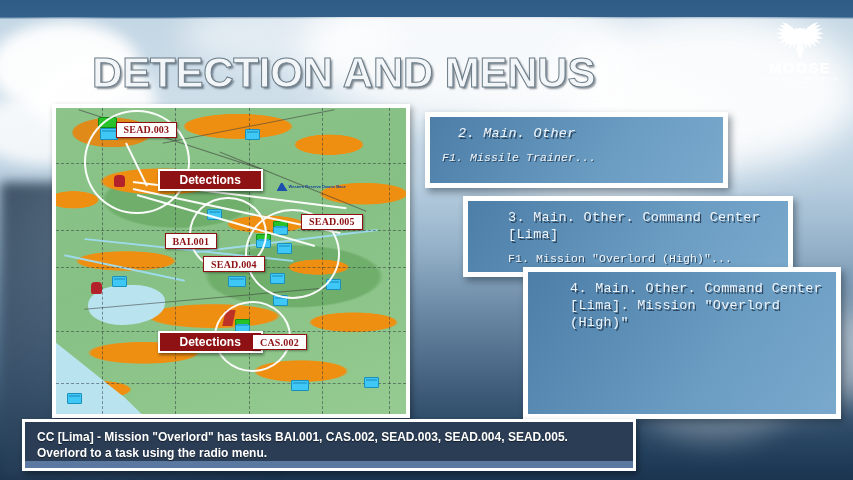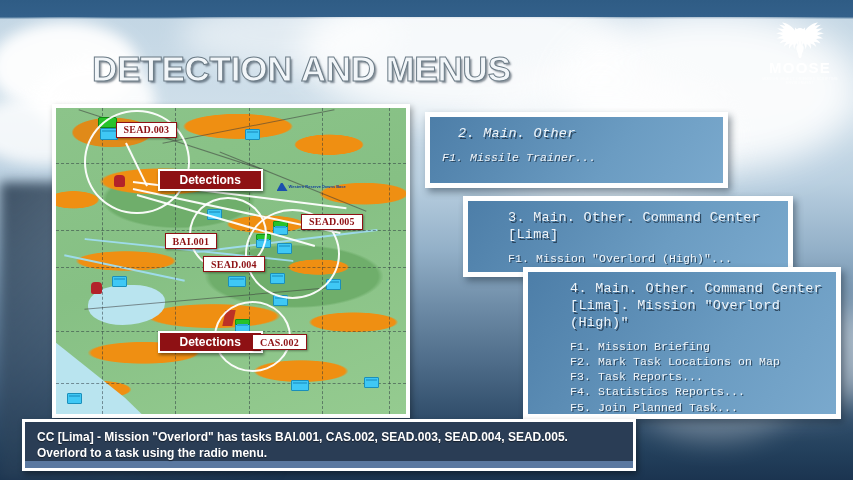--- a/index.html
+++ b/index.html
@@ -46,21 +46,21 @@
   
   .logo{position:absolute;right:12px;top:14px;width:82px;height:78px;
         text-align:center;}
   .logo svg{display:block;margin:0 auto;}
   .logo-word{font-family:"Liberation Sans",sans-serif;font-weight:bold;
     font-size:15px;letter-spacing:1.2px;color:#fff;line-height:1;margin-top:0px;}
   .logo-sub{font-size:3.2px;letter-spacing:.4px;color:#fff;opacity:.85;margin-top:2px;}
 
   
   .title{position:absolute;left:92px;top:49px;
-    font-size:35px;font-weight:bold;letter-spacing:-0.2px;
+    font-size:42px;font-weight:bold;letter-spacing:-0.2px;
     color:#f2f6f9;
     -webkit-text-stroke:1px #6b7b86;
     text-shadow:2px 2px 2px rgba(40,55,70,.55);
     white-space:nowrap;}
 
   
   .mapframe{position:absolute;left:52px;top:104px;width:358px;height:314px;
     background:#fff;padding:4px;box-sizing:border-box;
     box-shadow:2px 3px 6px rgba(0,0,0,.35);}
   .map{position:relative;width:100%;height:100%;overflow:hidden;
@@ -289,27 +289,20 @@
         <div class="menu-item">F1. Mission "Overlord (High)"...</div>
       </div>
     </div>
   </div>
 
   <div class="panel" id="panel4">
     <div class="panel-inner">
       <div class="menu-head pad">4. Main. Other. Command Center
 [Lima]. Mission "Overlord
 (High)"</div>
-      <div class="menu-items pad">
-        <div class="menu-item">F1. Mission Briefing</div>
-        <div class="menu-item">F2. Mark Task Locations on Map</div>
-        <div class="menu-item">F3. Task Reports...</div>
-        <div class="menu-item">F4. Statistics Reports...</div>
-        <div class="menu-item">F5. Join Planned Task...</div>
-      </div>
     </div>
   </div>
 
   <div class="statusbar">
     <div class="status-inner">
       <div class="status-line">CC [Lima] - Mission "Overlord" has tasks BAI.001, CAS.002, SEAD.003, SEAD.004, SEAD.005.</div>
       <div class="status-line">Overlord to a task using the radio menu.</div>
     </div>
   </div>
 

